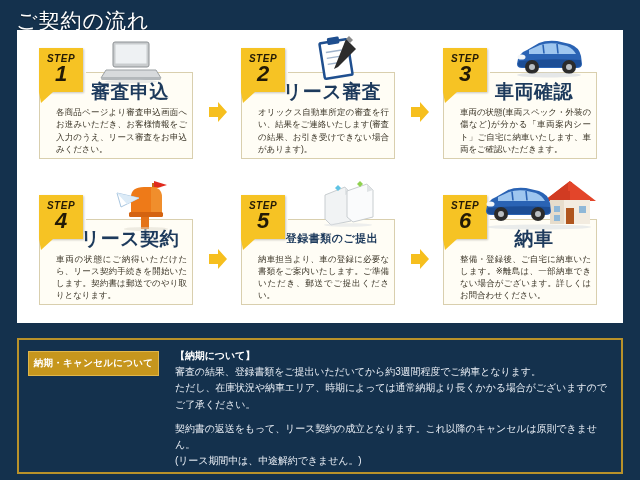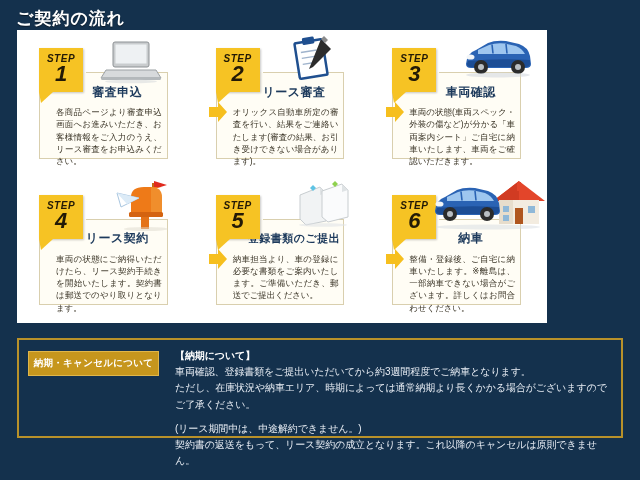--- a/index.html
+++ b/index.html
@@ -6,27 +6,27 @@
   body{
     width:640px;height:480px;overflow:hidden;
     background:#14314d;
     font-family:"Liberation Sans","DejaVu Sans",sans-serif;
   }
   .page{position:relative;width:640px;height:480px;background:#14314d;box-sizing:border-box;}
 
   
   .page-title{
     position:absolute;left:16px;top:7px;
-    color:#ffffff;font-size:17px;font-weight:bold;letter-spacing:1px;
+    color:#ffffff;font-size:21px;font-weight:normal;letter-spacing:1px;
     text-shadow:0 1px 1px rgba(0,0,0,.5);
   }
 
   
   .steps-panel{
-    position:absolute;left:17px;top:30px;width:530px;height:293px;
+    position:absolute;left:17px;top:30px;width:606px;height:293px;
     background:#ffffff;box-sizing:border-box;
   }
   .steps-grid{
     position:absolute;inset:0;
     display:grid;grid-template-columns:repeat(3,1fr);grid-template-rows:repeat(2,1fr);
   }
   .step-cell{position:relative;box-sizing:border-box;}
 
   
   .step-card{
@@ -58,21 +58,21 @@
     font-size:22px;font-style:italic;font-weight:bold;color:#231a06;line-height:1;
   }
   .badge-tail{
     position:absolute;left:22px;top:62px;width:14px;height:11px;z-index:3;
   }
 
   
   .step-title{
     position:absolute;left:46px;right:22px;top:50px;height:24px;
     display:flex;align-items:center;justify-content:center;
-    font-size:12px;font-weight:bold;color:#1d3a5c;
+    font-size:19px;font-weight:bold;color:#1d3a5c;
     z-index:2;letter-spacing:.5px;
   }
   .step-title.small{font-size:11px;}
 
   
   .step-text{
     position:absolute;left:30px;right:32px;top:76px;
     font-size:8.5px;line-height:1.45;color:#3a3426;
     letter-spacing:-.1px;
     text-align:justify;
@@ -82,21 +82,21 @@
   
   .art{position:absolute;z-index:4;}
 
   
   .arrow-right{
     position:absolute;width:18px;height:20px;z-index:6;
   }
 
   
   .notice{
-    position:absolute;left:17px;top:338px;width:606px;height:100px;
+    position:absolute;left:17px;top:338px;width:606px;height:136px;
     border:2px solid #b8912a;background:#14314d;box-sizing:border-box;
   }
   .notice-label{
     position:absolute;left:9px;top:11px;width:131px;height:25px;
     background:#c6961d;border:1px solid #e0b64a;
     display:flex;align-items:center;justify-content:center;
     color:#ffffff;font-size:9.5px;font-weight:bold;letter-spacing:.3px;
     box-sizing:border-box;
   }
   .notice-body{
@@ -285,21 +285,21 @@
         <div class="step-text">整備・登録後、ご自宅に納車いたします。※離島は、一部納車できない場合がございます。詳しくはお問合わせください。</div>
       </div>
 
     </div>
   </div>
 
   <div class="notice">
     <div class="notice-label">納期・キャンセルについて</div>
     <div class="notice-body">
       <div class="hd">【納期について】</div>
-      <div>車両確認、登録書類をご提出いただいてから約3週間程度でご納車となります。</div>
+      <div>審査の結果、登録書類をご提出いただいてから約3週間程度でご納車となります。</div>
       <div>ただし、在庫状況や納車エリア、時期によっては通常納期より長くかかる場合がございますのでご了承ください。</div>
       <div class="gap"></div>
+      <div>契約書の返送をもって、リース契約の成立となります。これ以降のキャンセルは原則できません。</div>
       <div>(リース期間中は、中途解約できません。)</div>
-      <div>契約書の返送をもって、リース契約の成立となります。これ以降のキャンセルは原則できません。</div>
     </div>
   </div>
 
 </div>
 
 </body></html>

